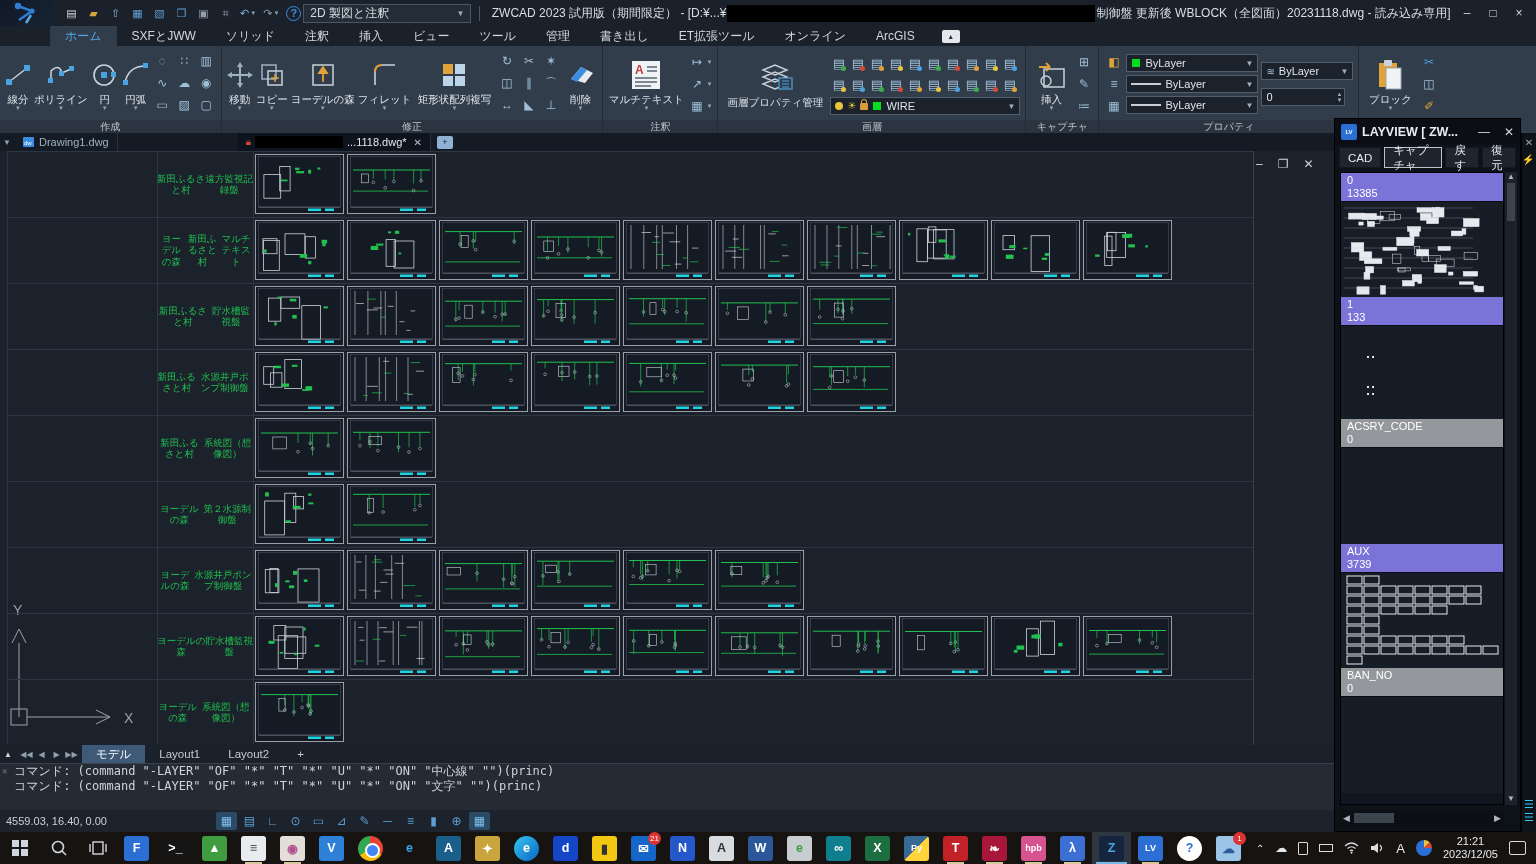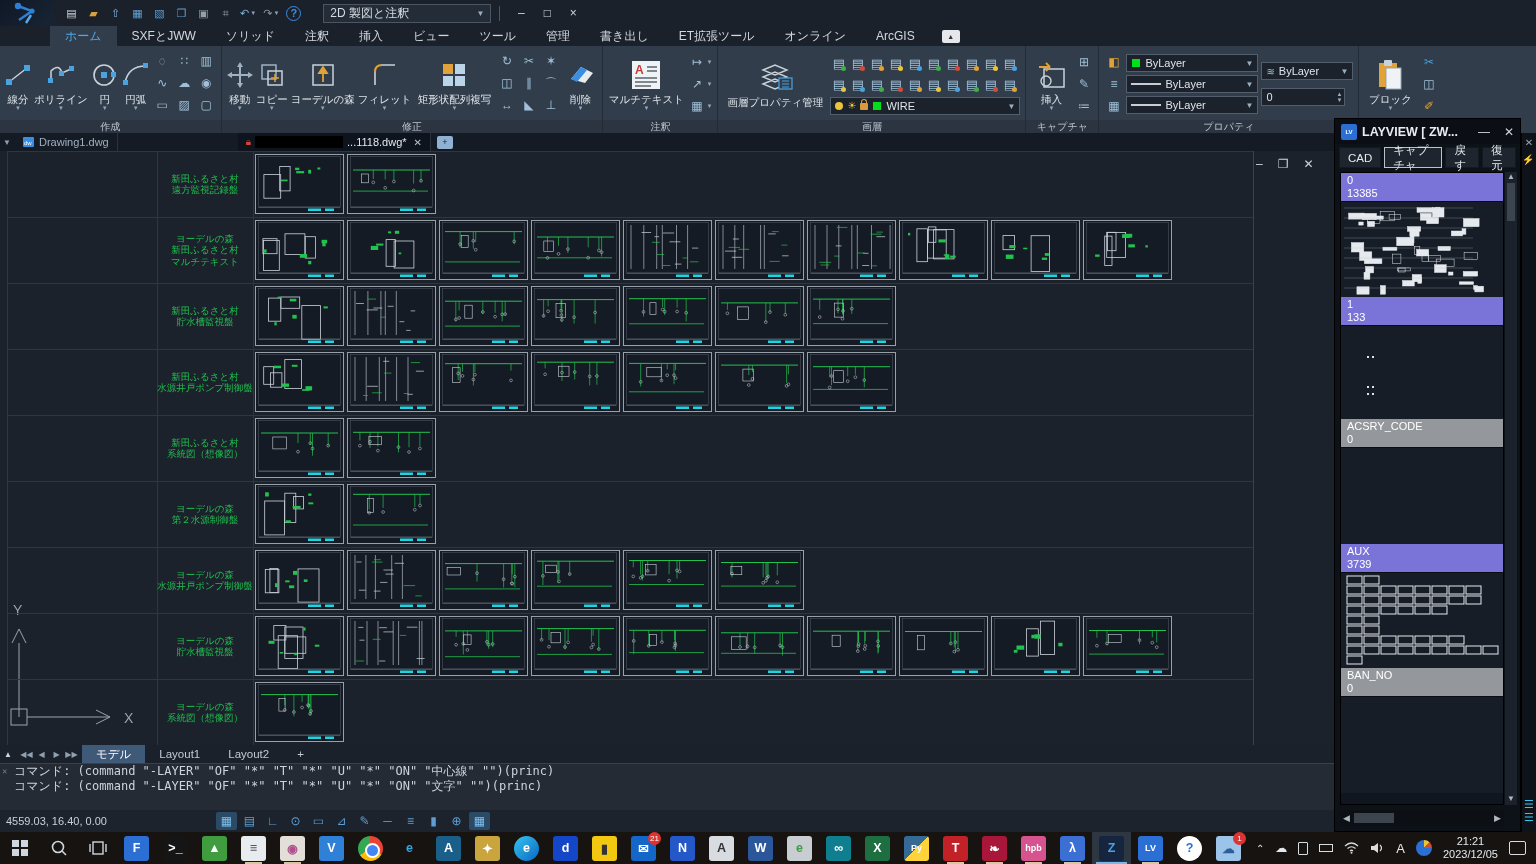--- a/index.html
+++ b/index.html
@@ -4,21 +4,21 @@
 <style>
 *{margin:0;padding:0;box-sizing:border-box}
 html,body{width:1536px;height:864px;overflow:hidden;background:#000;font-family:"Liberation Sans",sans-serif}
 #app{position:relative;width:1536px;height:864px;background:#1c222c;overflow:hidden}
 
 .titlebar{position:absolute;left:0;top:0;width:1536px;height:26px;background:#1b212b;display:flex;align-items:center;color:#c9d2da;font-size:12px}
 .logo{width:54px;height:26px;display:flex;align-items:center;justify-content:center;background:linear-gradient(135deg,#101826,#182434)}
 .qat{display:flex;gap:7px;margin-left:10px;align-items:center}
 .qi{min-width:15px;height:15px;display:flex;align-items:center;justify-content:center;font-size:11px}
 .qi .mini-dd{font-size:6px;color:#8fa0b0;margin-left:1px}
-.ws-combo{width:168px;height:19px;border:1px solid #4a5664;background:#242c37;display:flex;align-items:center;padding:0 6px;color:#d6dce3;margin-left:22px}
+.ws-combo{width:168px;height:19px;border:1px solid #4a5664;background:#242c37;display:flex;align-items:center;padding:0 6px;color:#d6dce3;margin-left:2px}
 .ws-combo .dd{margin-left:auto;font-size:8px;color:#9ab0c2}
 .vsep{width:1px;height:15px;background:#4a5664;margin:0 8px}
 .title-text{flex:1;display:flex;align-items:center;justify-content:center;white-space:nowrap;color:#d8dee5}
 .redact{display:inline-block;width:368px;height:17px;background:#000;margin:0 1px}
 .winctl{display:flex;margin-right:4px}
 .winctl span{width:26px;text-align:center;color:#cfd6dd;font-size:12px}
 
 .tabbar{position:absolute;left:0;top:26px;width:1536px;height:20px;background:#1b212b;display:flex;align-items:stretch;padding-left:50px}
 .rtab{padding:0 15px;display:flex;align-items:center;font-size:12px;color:#d2d8df}
 .rtab.active{background:#323d4b;color:#4fa8e8}
@@ -54,21 +54,21 @@
 .dtab{display:flex;align-items:center;gap:4px;height:18px;padding:0 8px;border-right:1px solid #2a323d}
 .dtab.active{background:#0e141d;color:#e2e8ee}
 .redact2{width:88px;height:12px;background:#000}
 .lock{color:#d64438;font-size:10px}
 .dclose{color:#b9c2cc;font-size:10px;margin-left:3px}
 .newtab{width:16px;height:13px;background:#8fb2d4;border-radius:2px;margin-left:6px;font-size:9px;color:#1c2430;display:flex;align-items:center;justify-content:center}
 
 .canvas{position:absolute;left:0;top:151px;width:1536px;height:594px;background:#1c222c;overflow:hidden}
 .glh{position:absolute;left:7px;width:1246px;height:1px;background:#2e3642}
 .glv{position:absolute;top:0;width:1px;height:594px;background:#2e3642}
-.row-label{position:absolute;left:157px;width:96px;display:flex;flex-direction:column;align-items:center;justify-content:center;color:#1fbf4e;font-size:9.5px;line-height:11.5px;text-align:center}
+.row-label{position:absolute;left:157px;width:96px;display:flex;flex-direction:row;align-items:center;justify-content:center;color:#1fbf4e;font-size:9.5px;line-height:11.5px;text-align:center}
 .thumb{position:absolute}
 .docctl{position:absolute;left:1256px;top:6px;display:flex;gap:15px;color:#cfd6dd;font-size:12px}
 .ucs{position:absolute;left:4px;top:448px}
 
 .layouttabs{position:absolute;left:0;top:745px;width:1536px;height:18px;background:#1b212b;display:flex;align-items:center;font-size:11.5px;color:#c2cad3}
 .lt-collapse{width:16px;height:16px;display:flex;align-items:center;justify-content:center;color:#cfd6dd;font-size:8px}
 .lt-nav{display:flex;gap:2px;margin:0 4px;color:#8fa0b0;font-size:8px}
 .lt-nav span{width:13px;text-align:center}
 .ltab{padding:0 14px;height:18px;display:flex;align-items:center}
 .ltab.active{background:#3f5a78;color:#fff}
@@ -152,20 +152,25 @@
         <span class="qi" style="color: rgb(147, 160, 172);">⌗</span>
         <span class="qi" style="color: rgb(127, 178, 217);">↶<span class="mini-dd">▼</span></span>
         <span class="qi" style="color: rgb(138, 151, 164);">↷<span class="mini-dd">▼</span></span>
         <span class="qi" style="color: rgb(59, 141, 224); border: 1px solid rgb(59, 141, 224); border-radius: 50%; font-weight: bold;">?</span>
       </div>
     <div class="ws-combo">
       <span>2D 製図と注釈</span>
       <span class="dd">▼</span>
     </div>
     <div class="vsep"></div>
+    <div class="title-text">
+      <span>ZWCAD 2023 試用版（期間限定） - [D:¥...¥</span>
+      <span class="redact"></span>
+      <span>制御盤 更新後 WBLOCK（全図面）20231118.dwg - 読み込み専用]</span>
+    </div>
     <div class="winctl">
       <span>–</span>
       <span>□</span>
       <span>×</span>
     </div>
   </div>
 
   <div class="tabbar">
     <div id="ribbonTabs" style="display:flex">
         <div class="rtab active">ホーム</div>

